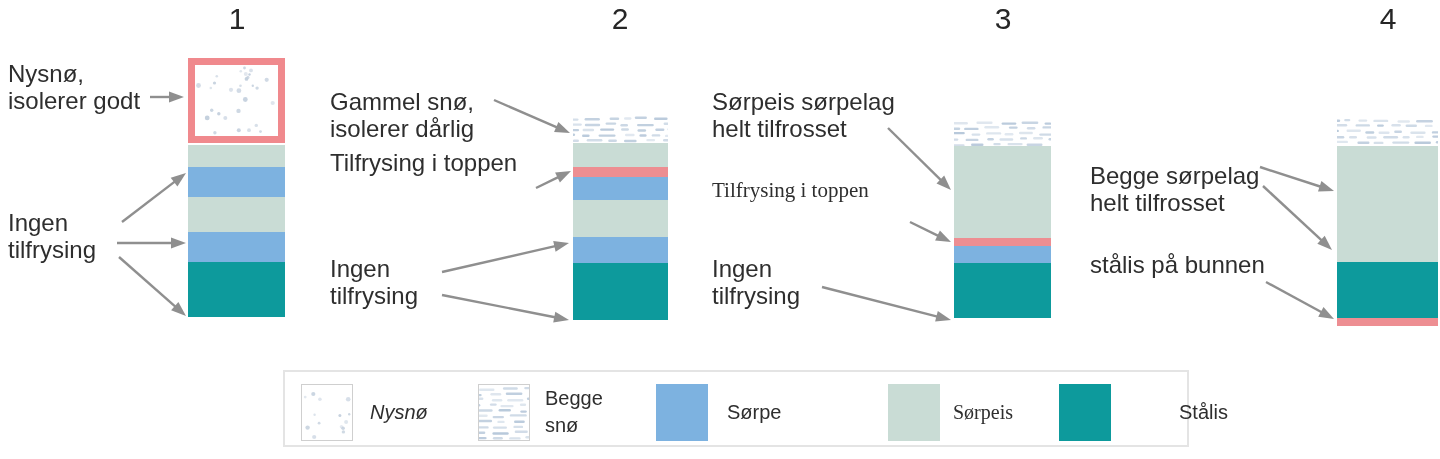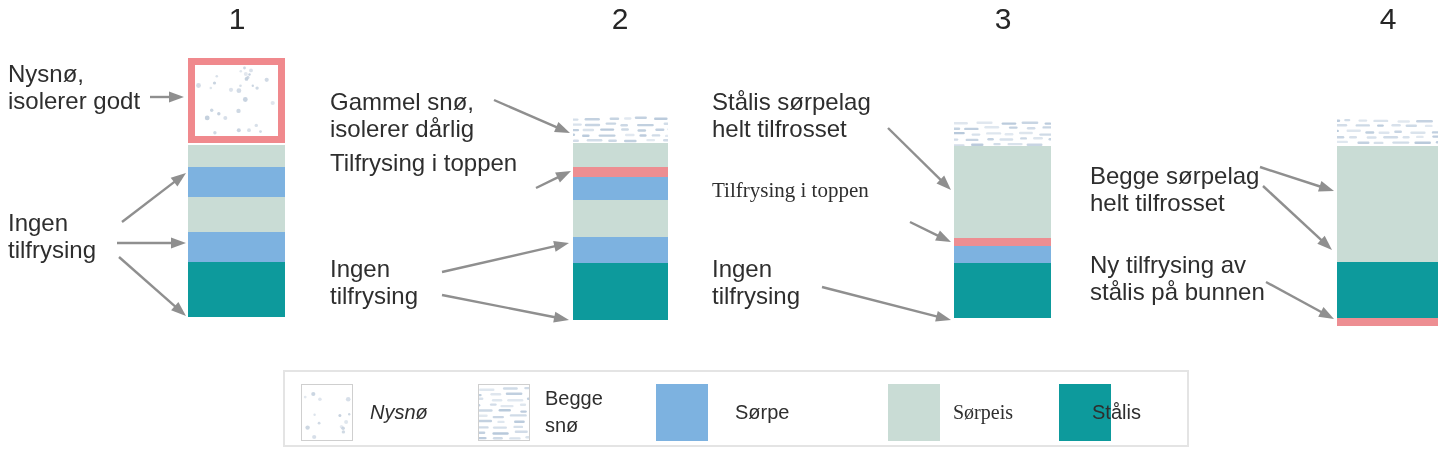--- a/index.html
+++ b/index.html
@@ -45,37 +45,36 @@
   </div>
   <div class="lbl" style="left: 330px; top: 149px;">
     <span>Tilfrysing i toppen</span>
   </div>
   <div class="lbl" style="left: 330px; top: 255px;">
     <span>Ingen</span>
     <span>tilfrysing</span>
   </div>
 
   <div class="lbl" style="left: 712px; top: 88px;">
-    <span>Stålis sørpelag</span>
+    <span>Sørpeis sørpelag</span>
     <span>helt tilfrosset</span>
   </div>
   <div class="lbl serif" style="left: 712px; top: 176px;">
     <span>Tilfrysing i toppen</span>
   </div>
   <div class="lbl" style="left: 712px; top: 255px;">
     <span>Ingen</span>
     <span>tilfrysing</span>
   </div>
 
   <div class="lbl" style="left: 1090px; top: 146px; margin-top: 16px;">
     <span>Begge sørpelag</span>
     <span>helt tilfrosset</span>
   </div>
   <div class="lbl" style="left: 1090px; top: 251px;">
-    <span>Ny tilfrysing av</span>
     <span>stålis på bunnen</span>
   </div>
 
   <div class="legend-box" style="left: 283px; top: 370px; width: 906px; height: 77px; border-color: rgb(228, 228, 228);"></div>
 
   <div class="swatch bordered" style="left: 301px; top: 384px; border-color: rgb(207, 207, 207);">
       <svg width="50" height="55" style="position: absolute; left: 0px; top: 0px;">
         <circle cx="41.4" cy="46.9" r="1.7" fill="#c3cfdd" opacity="0.78"></circle>
         <circle cx="17.9" cy="14.2" r="1.8" fill="#c3cfdd" opacity="0.54"></circle>
         <circle cx="11.3" cy="9.0" r="2.1" fill="#c3cfdd" opacity="0.86"></circle>
@@ -133,33 +132,33 @@
         <rect x="30.2" y="52.2" width="11.4" height="2.4" rx="1.2" fill="#b7c8da" opacity="0.54"></rect>
         <rect x="46.4" y="51.1" width="9.2" height="2.4" rx="1.2" fill="#b7c8da" opacity="0.53"></rect>
       </svg>
     </div>
   <div class="legend-label" style="left: 545px; top: 385px;">
     <span>Begge</span>
     <span>snø</span>
   </div>
 
   <div class="swatch" style="left: 656px; top: 384px; background: rgb(125, 178, 224);"></div>
-  <div class="legend-label" style="left: 727px; top: 399px; margin-left: 8px;">
+  <div class="legend-label" style="left: 727px; top: 399px;">
     <span>Sørpe</span>
     <span></span>
   </div>
 
   <div class="swatch" style="left: 888px; top: 384px; background: rgb(201, 220, 213);"></div>
   <div class="legend-label" style="left: 953px; top: 399px; font-family: Liberation Serif, serif;">
     <span>Sørpeis</span>
     <span></span>
   </div>
 
   <div class="swatch" style="left: 1059px; top: 384px; background: rgb(13, 154, 156);"></div>
-  <div class="legend-label" style="left: 1092px; top: 399px;">
+  <div class="legend-label" style="left: 1179px; top: 399px;">
     <span>Stålis</span>
     <span></span>
   </div>
 
   <svg id="arrows" width="1440" height="459">
       <line x1="150" y1="97" x2="171.0" y2="97.0" stroke="#8f8f8f" stroke-width="2.4"></line>
       <polygon points="184,97 169.0,102.5 169.0,91.5" fill="#8f8f8f"></polygon>
       <line x1="122" y1="222" x2="175.7" y2="180.9" stroke="#8f8f8f" stroke-width="2.4"></line>
       <polygon points="186,173 177.4,186.5 170.7,177.8" fill="#8f8f8f"></polygon>
       <line x1="117" y1="243" x2="173.0" y2="243.0" stroke="#8f8f8f" stroke-width="2.4"></line>

